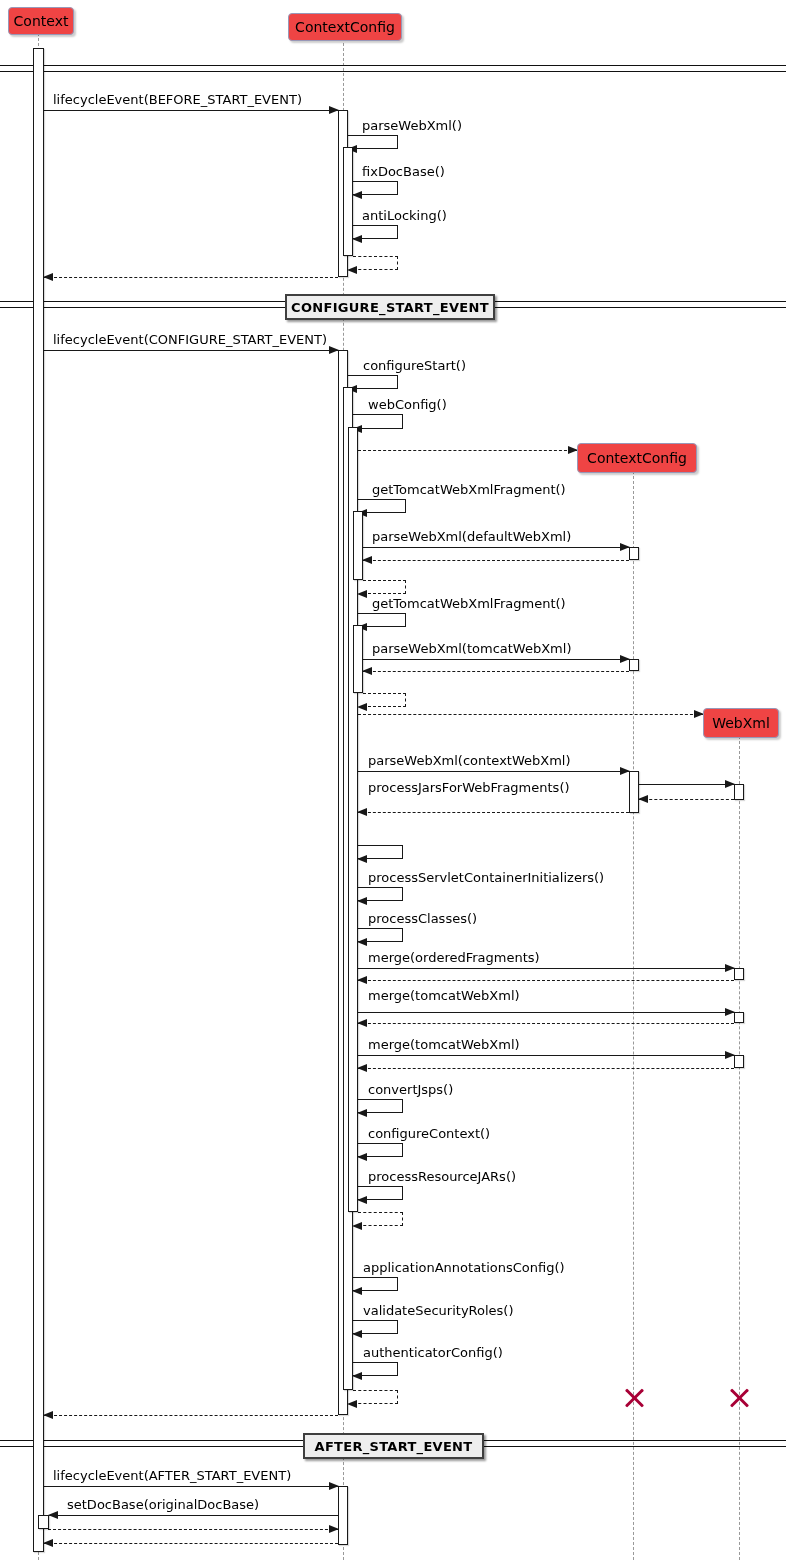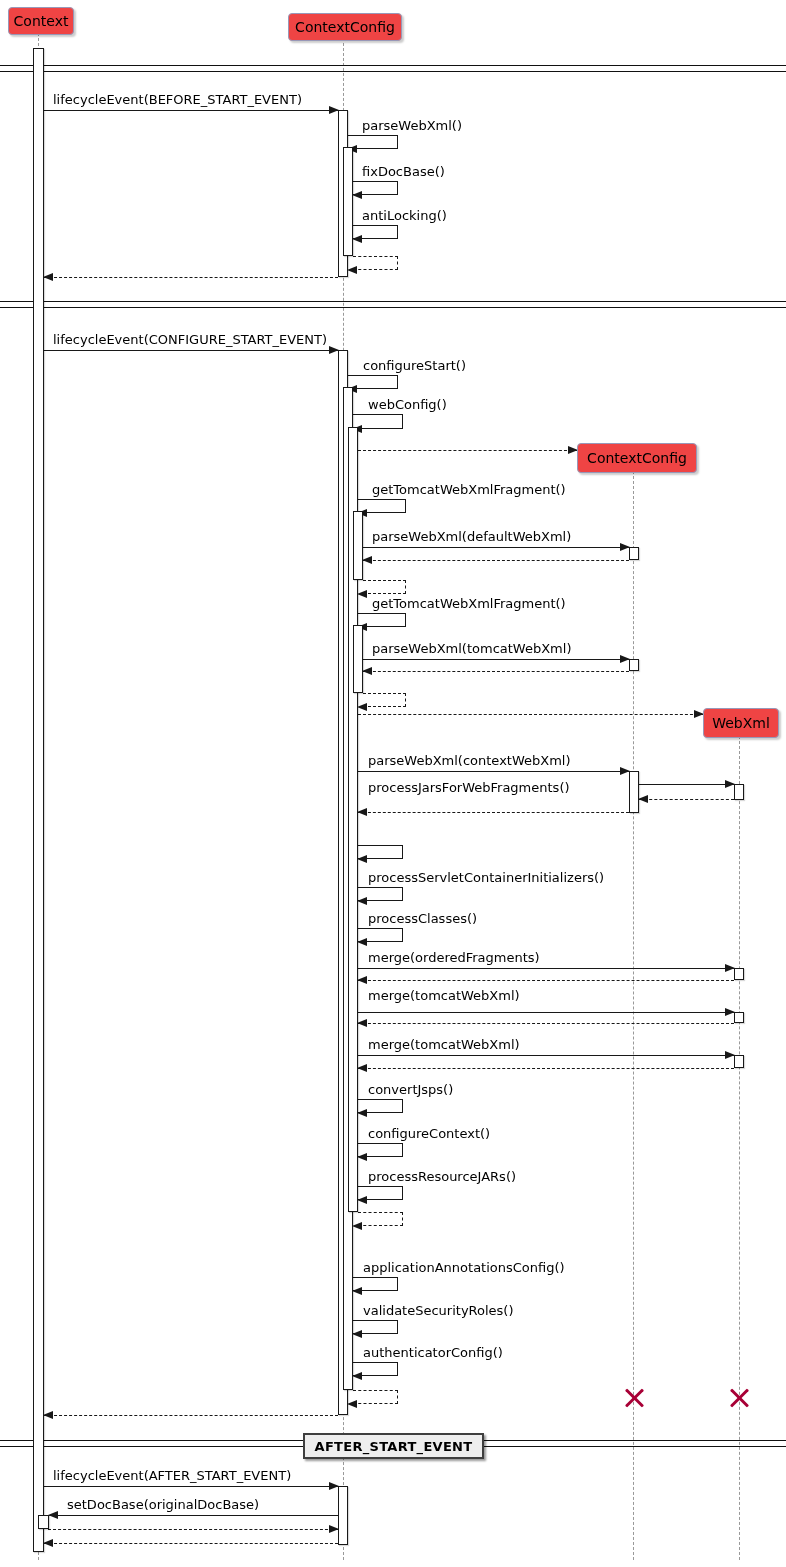--- a/index.html
+++ b/index.html
@@ -273,18 +273,19 @@
   <div class="act" style="left:734px;top:1012px;height:11px"></div>
   <div class="act" style="left:734px;top:1055px;height:13px"></div>
 
   <div class="act" style="left:338px;top:1486px;height:59px"></div>
 
   <div class="pbox" style="left:8px;top:7px;width:64px;height:26px">Context</div>
   <div class="pbox" style="left:288px;top:13px;width:112px;height:26px">ContextConfig</div>
   <div class="pbox" style="left:577px;top:443px;width:118px;height:28px">ContextConfig</div>
   <div class="pbox" style="left:703px;top:708px;width:74px;height:28px">WebXml</div>
 
+  <div class="dbox" style="left:285px;top:294px;width:206px;height:22px">CONFIGURE_START_EVENT</div>
   <div class="dbox" style="left:303px;top:1433px;width:177px;height:22px">AFTER_START_EVENT</div>
 
   <div class="xmark" style="left:623px;top:1387px"></div>
   <div class="xmark" style="left:728px;top:1387px"></div>
 
 </div>
 
 </body></html>

